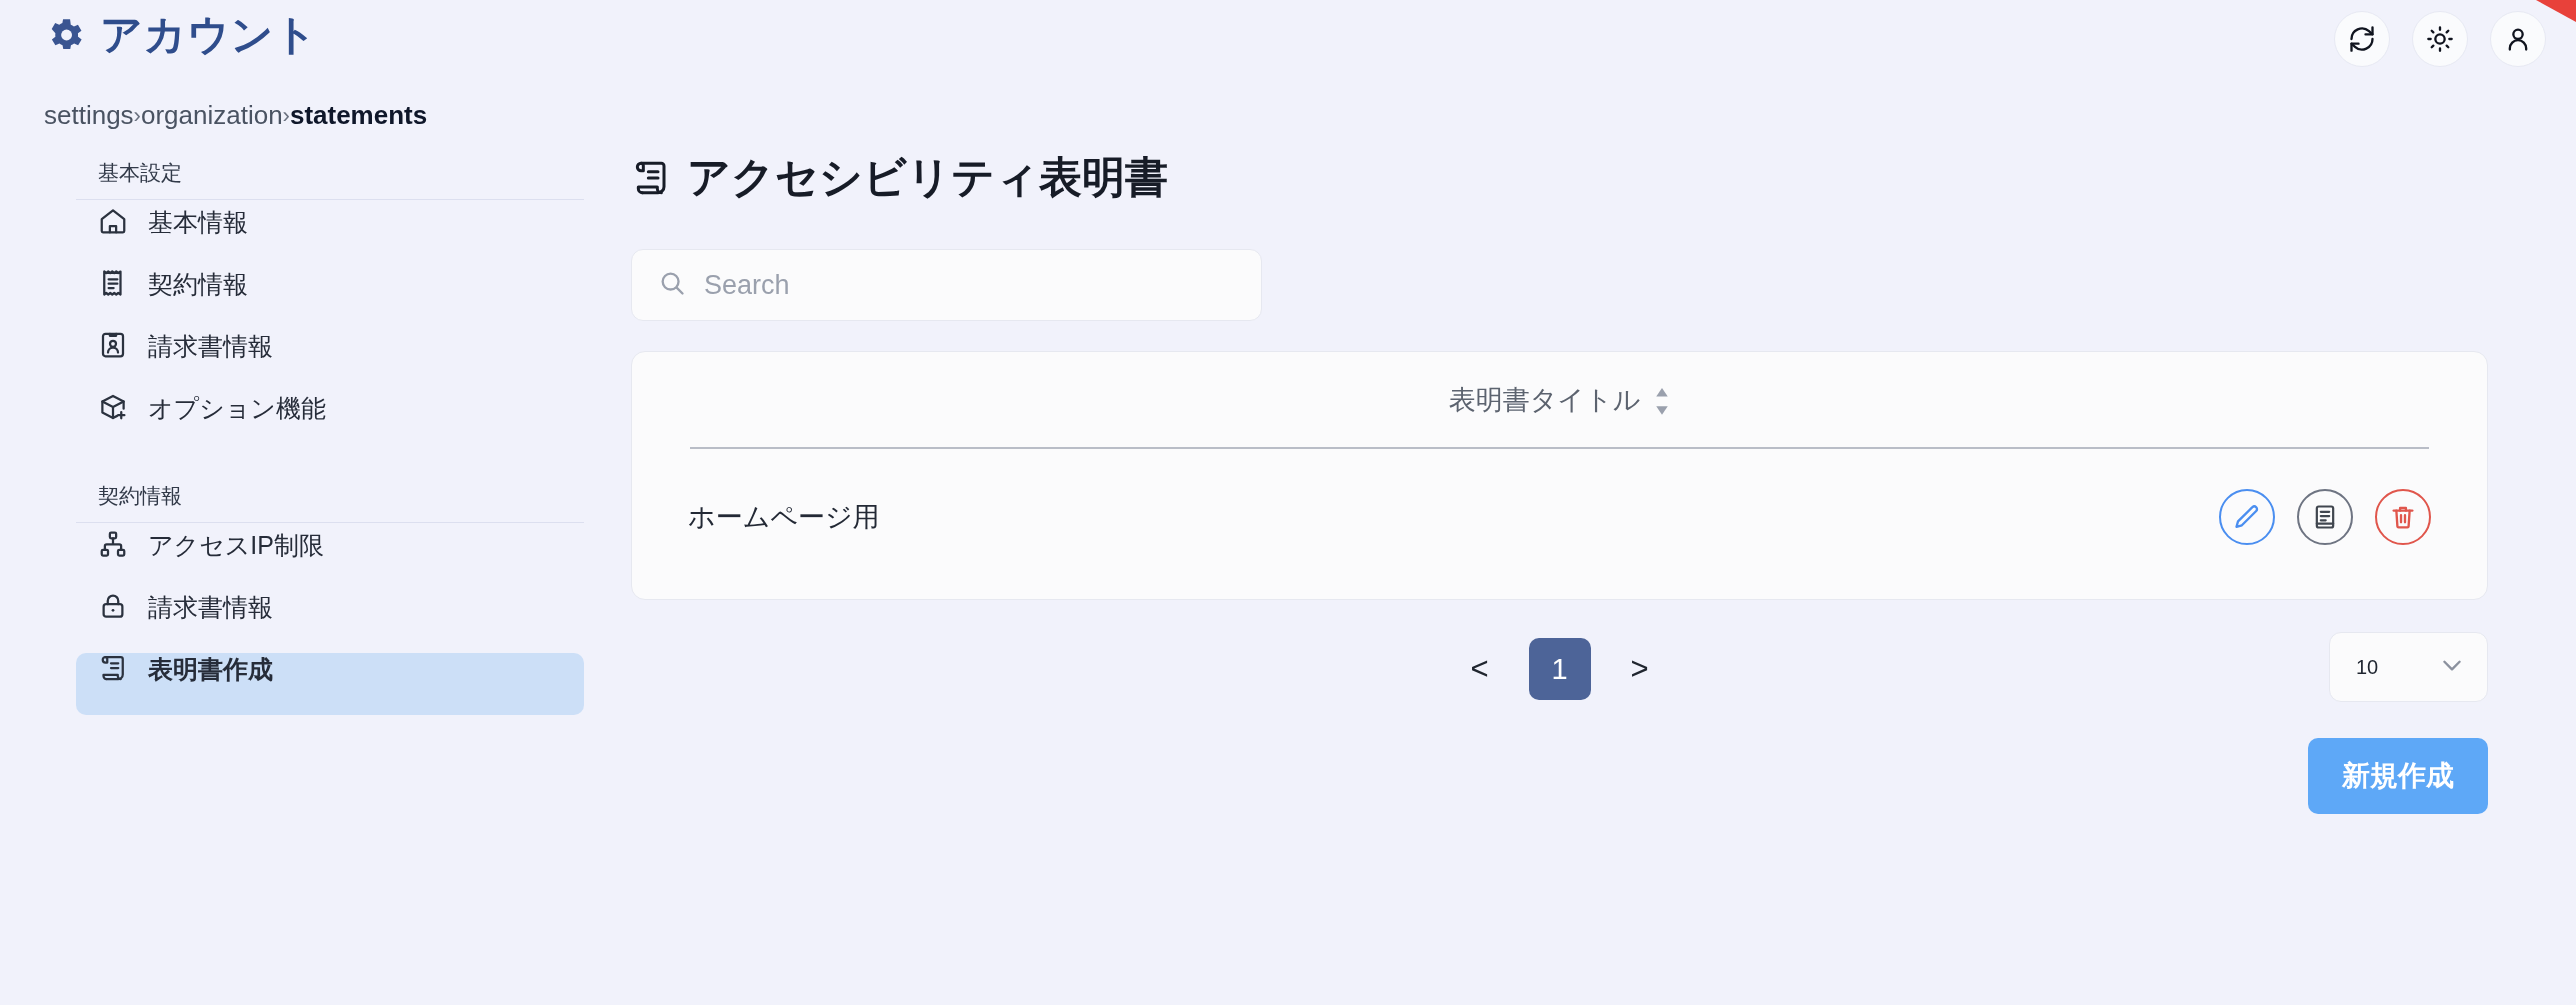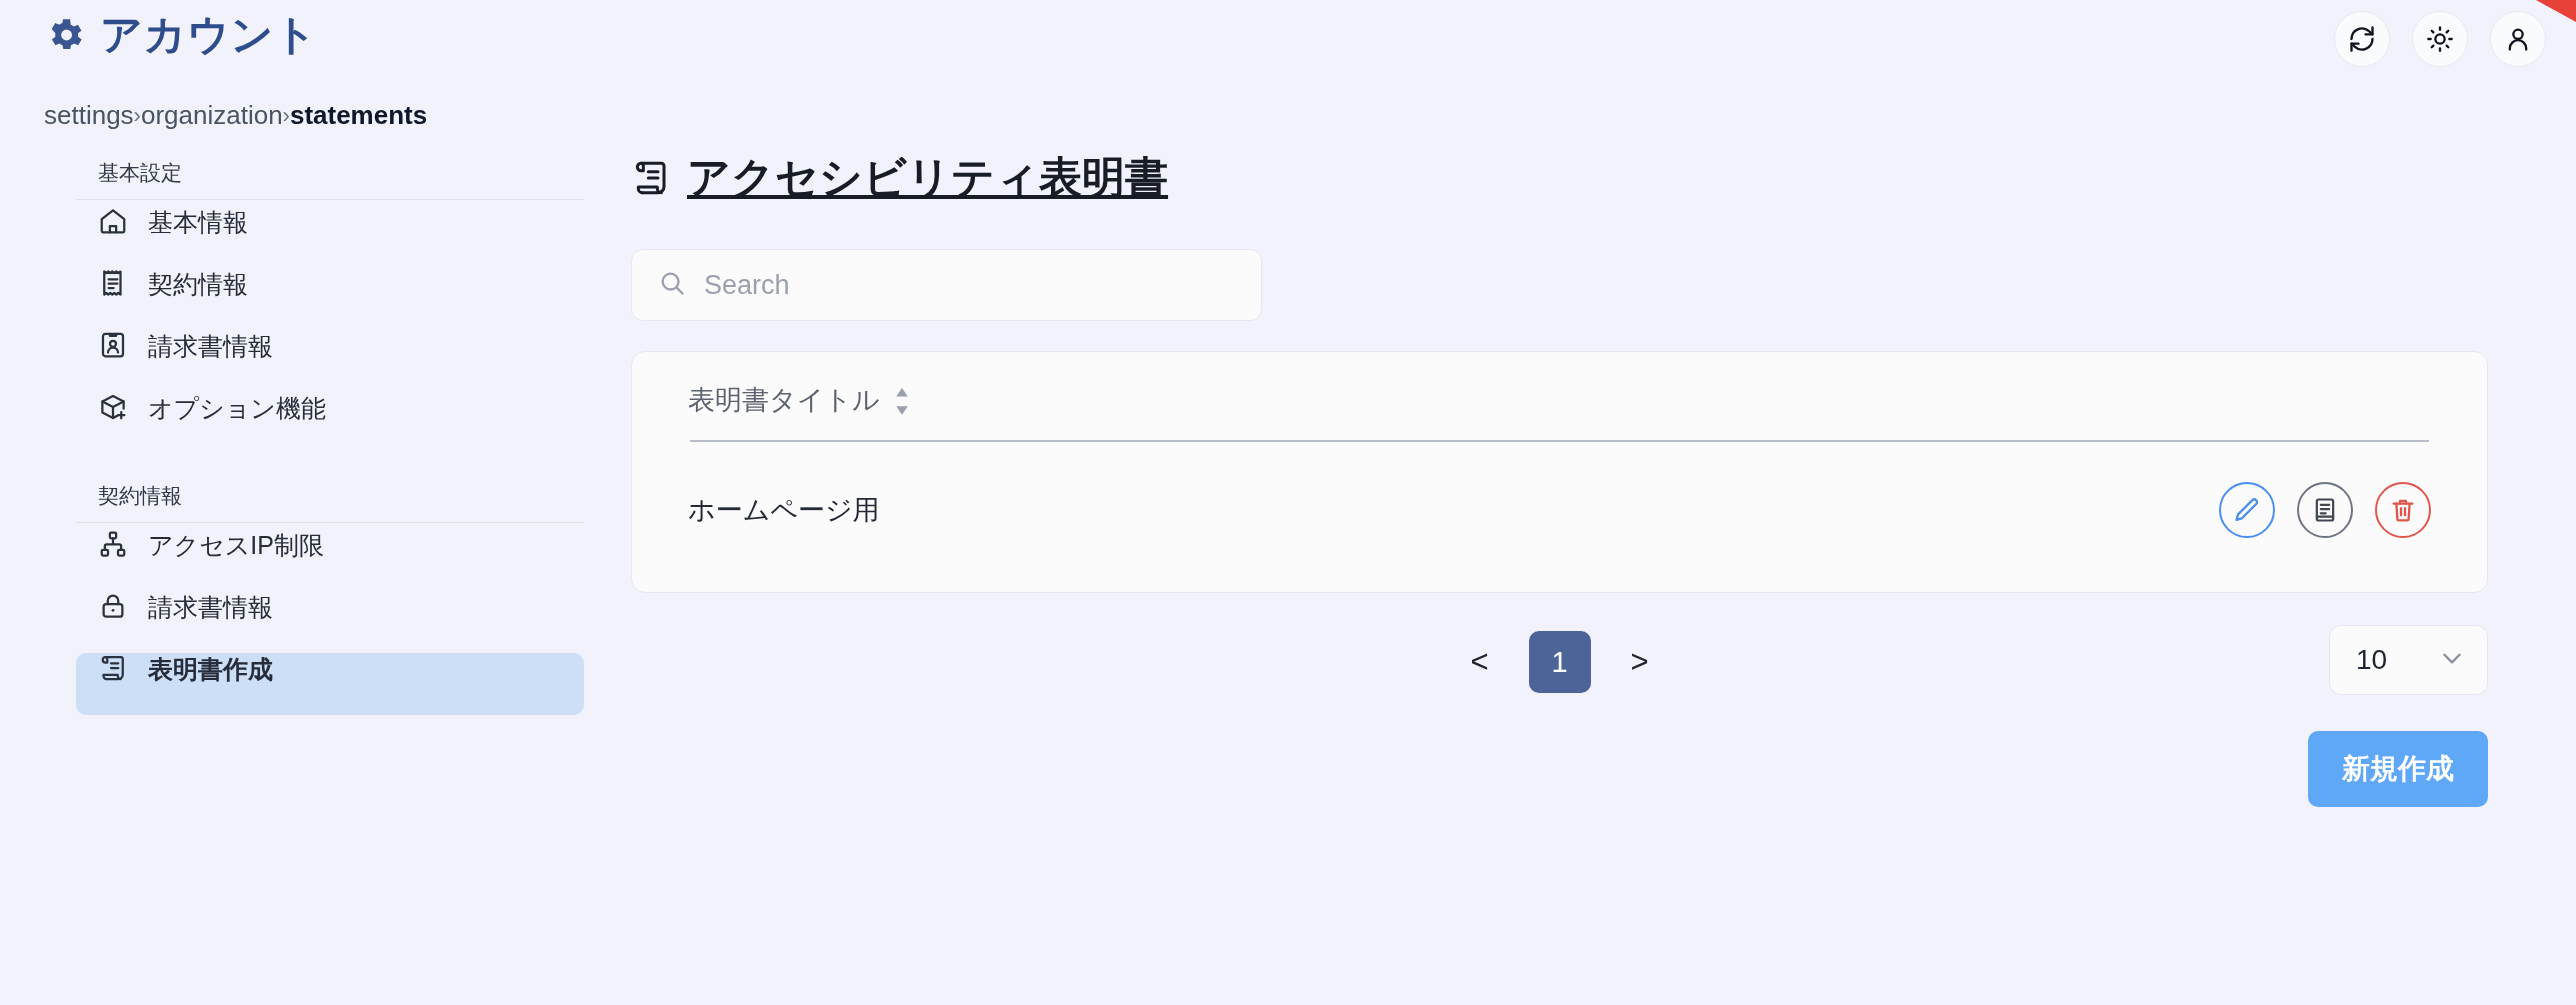--- a/index.html
+++ b/index.html
@@ -80,21 +80,20 @@
   .side-item .ic { width: 30px; height: 30px; flex: 0 0 30px; display: block; color: #2b323f; }
   .side-spacer { height: 18px; }
 
   
   .main { position: absolute; left: 631px; top: 149px; right: 88px; }
 
   .page-title {
     display: flex; align-items: center; gap: 16px;
     font-size: 43px; font-weight: 700; color: #171c27;
     margin-bottom: 42px;
-    text-decoration: underline;
   }
   .page-title .ic { width: 40px; height: 40px; display: block; color: #171c27; }
 
   
   .searchbox {
     width: 631px; height: 72px;
     background: #fbfbfc; border: 1px solid #e6e8f0; border-radius: 12px;
     display: flex; align-items: center; gap: 18px; padding: 0 26px;
     margin-bottom: 30px;
   }
@@ -107,21 +106,22 @@
 
   
   .card {
     background: #fbfbfc; border: 1px solid #e6e8f0; border-radius: 14px;
     padding: 30px 0 0 0;
     overflow: hidden;
   }
   .table { width: 100%; }
   .thead {
     display: flex; align-items: center;
-    padding: 0 56px 22px 56px;
+    padding: 0 56px 29px 56px;
+    justify-content: center;
   }
   .th {
     display: flex; align-items: center; gap: 14px;
     font-size: 27px; color: #5c636f;
     cursor: pointer;
   }
   .sort-ic { width: 16px; height: 26px; display: block; color: #9aa0ad; }
   .divider { height: 2px; background: #b9bdc7; margin: 0 58px; }
   .trow {
     display: flex; align-items: center; justify-content: space-between;
@@ -159,21 +159,21 @@
     display: flex; align-items: center; justify-content: center;
     font-size: 29px; cursor: pointer;
   }
   .page-size {
     position: absolute; right: 0; top: -6px;
     width: 159px; height: 70px;
     background: #fbfbfc; border: 1px solid #e6e8f0; border-radius: 12px;
     display: flex; align-items: center; justify-content: space-between;
     padding: 0 22px 0 26px; cursor: pointer;
   }
-  .page-size .val { font-size: 28px; color: #1f2530; }
+  .page-size .val { font-size: 20px; color: #1f2530; }
   .page-size svg { width: 26px; height: 26px; color: #8b919e; }
 
   
   .create-row { margin-top: 28px; display: flex; justify-content: flex-end; }
   .btn-create {
     background: #5ea8f7; color: #ffffff;
     font-family: inherit; font-size: 28px; font-weight: 700;
     border: 0; border-radius: 10px;
     padding: 19px 34px; cursor: pointer;
   }

